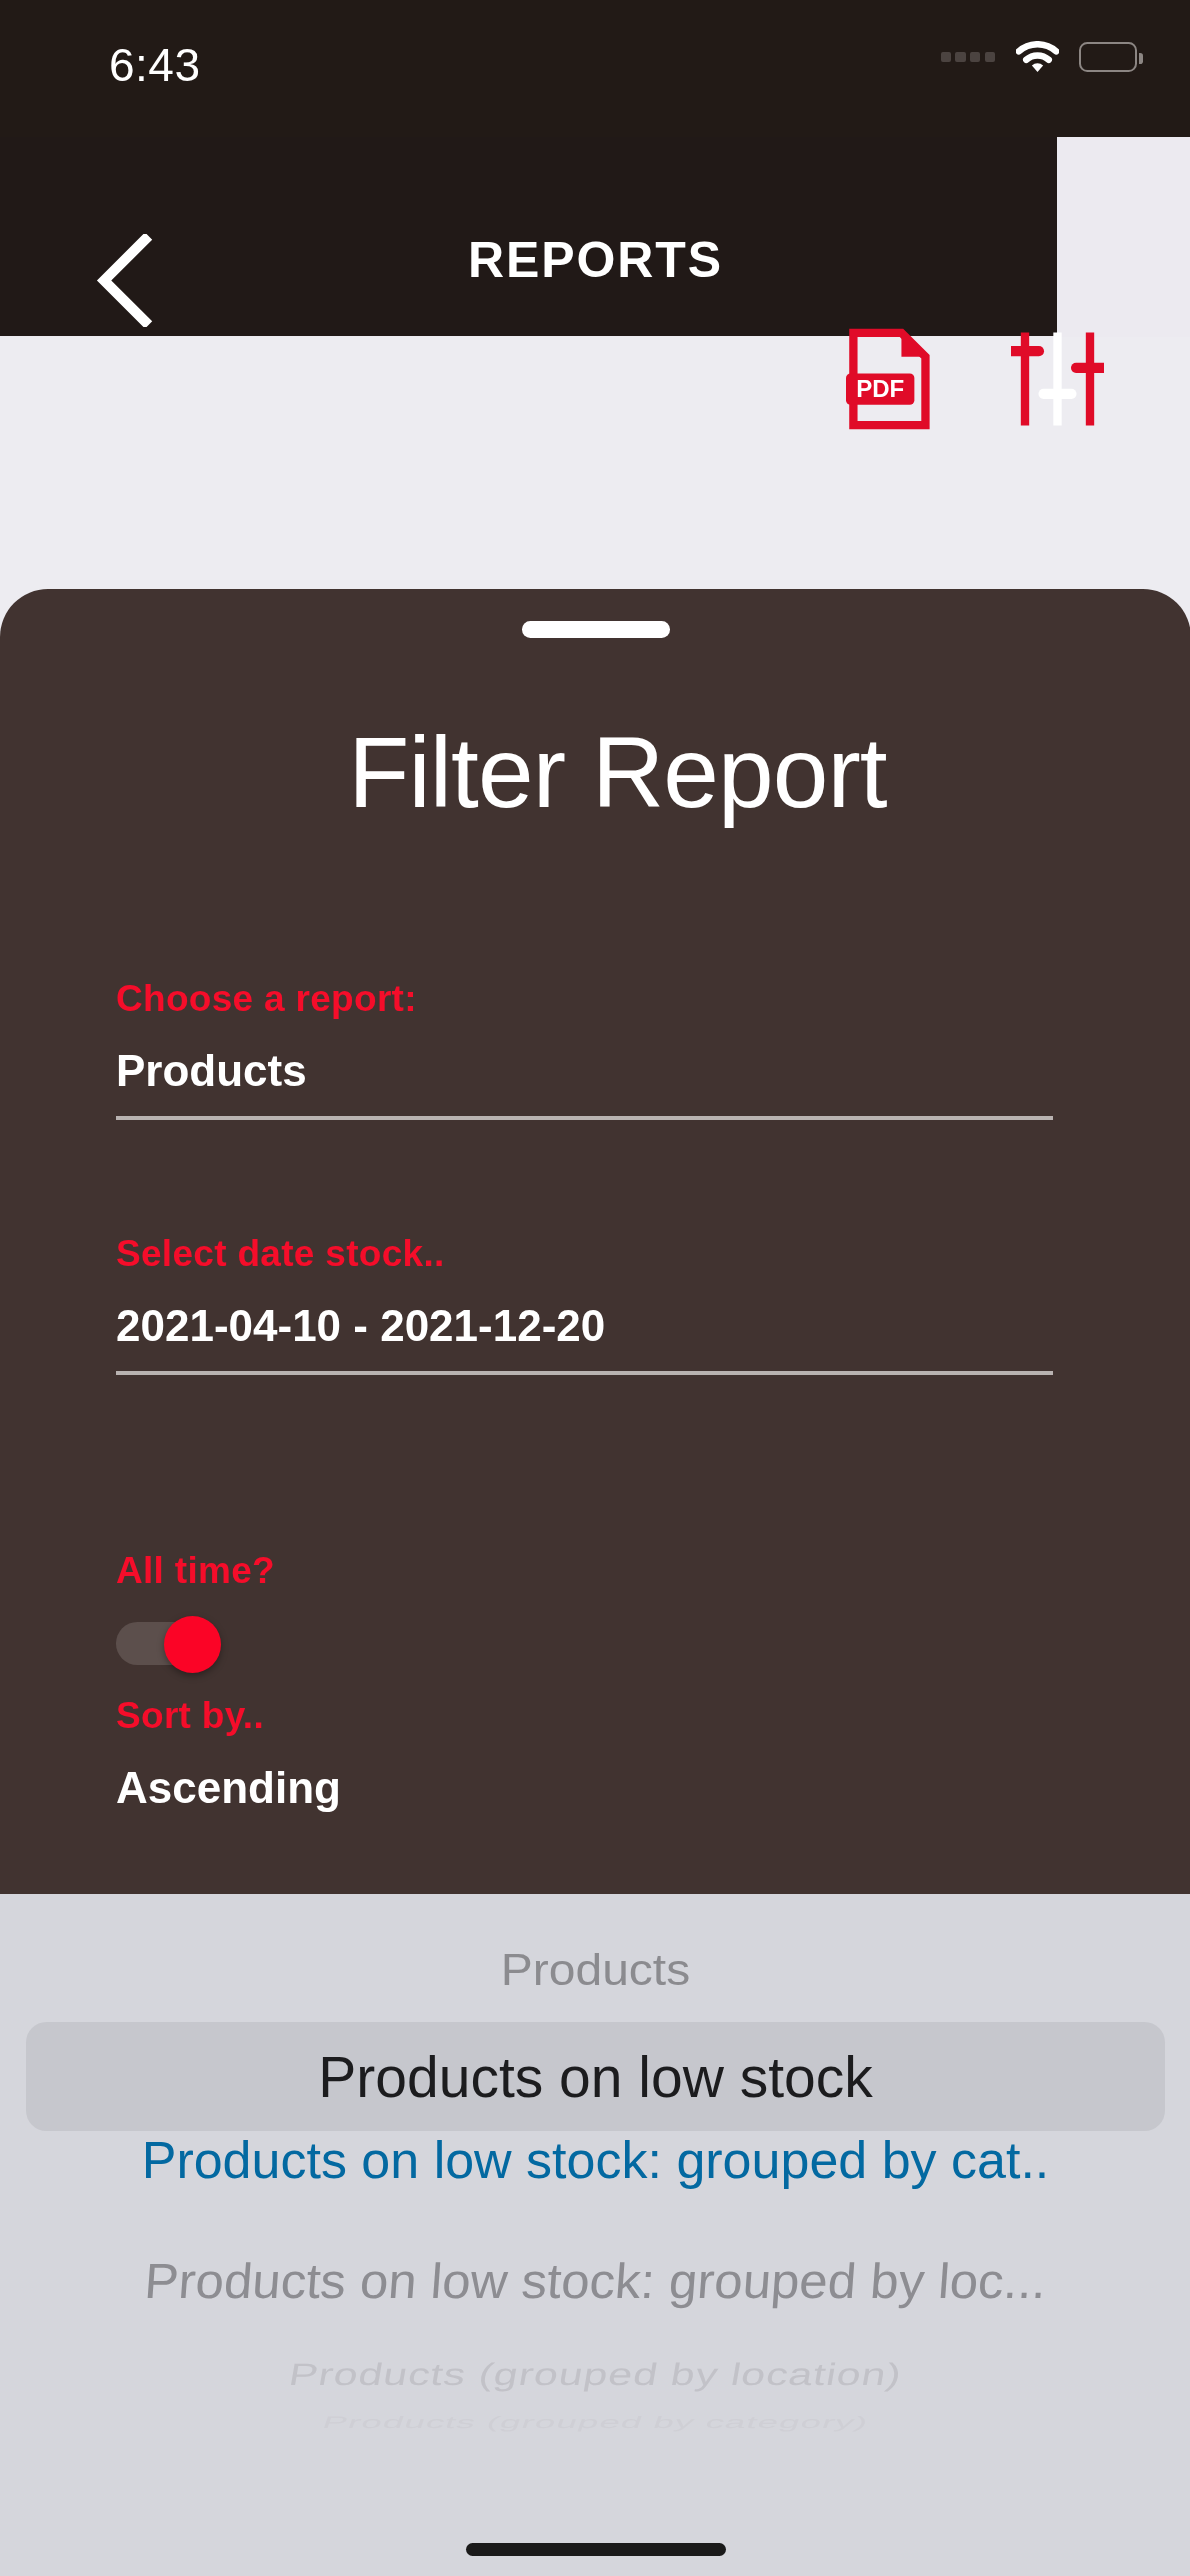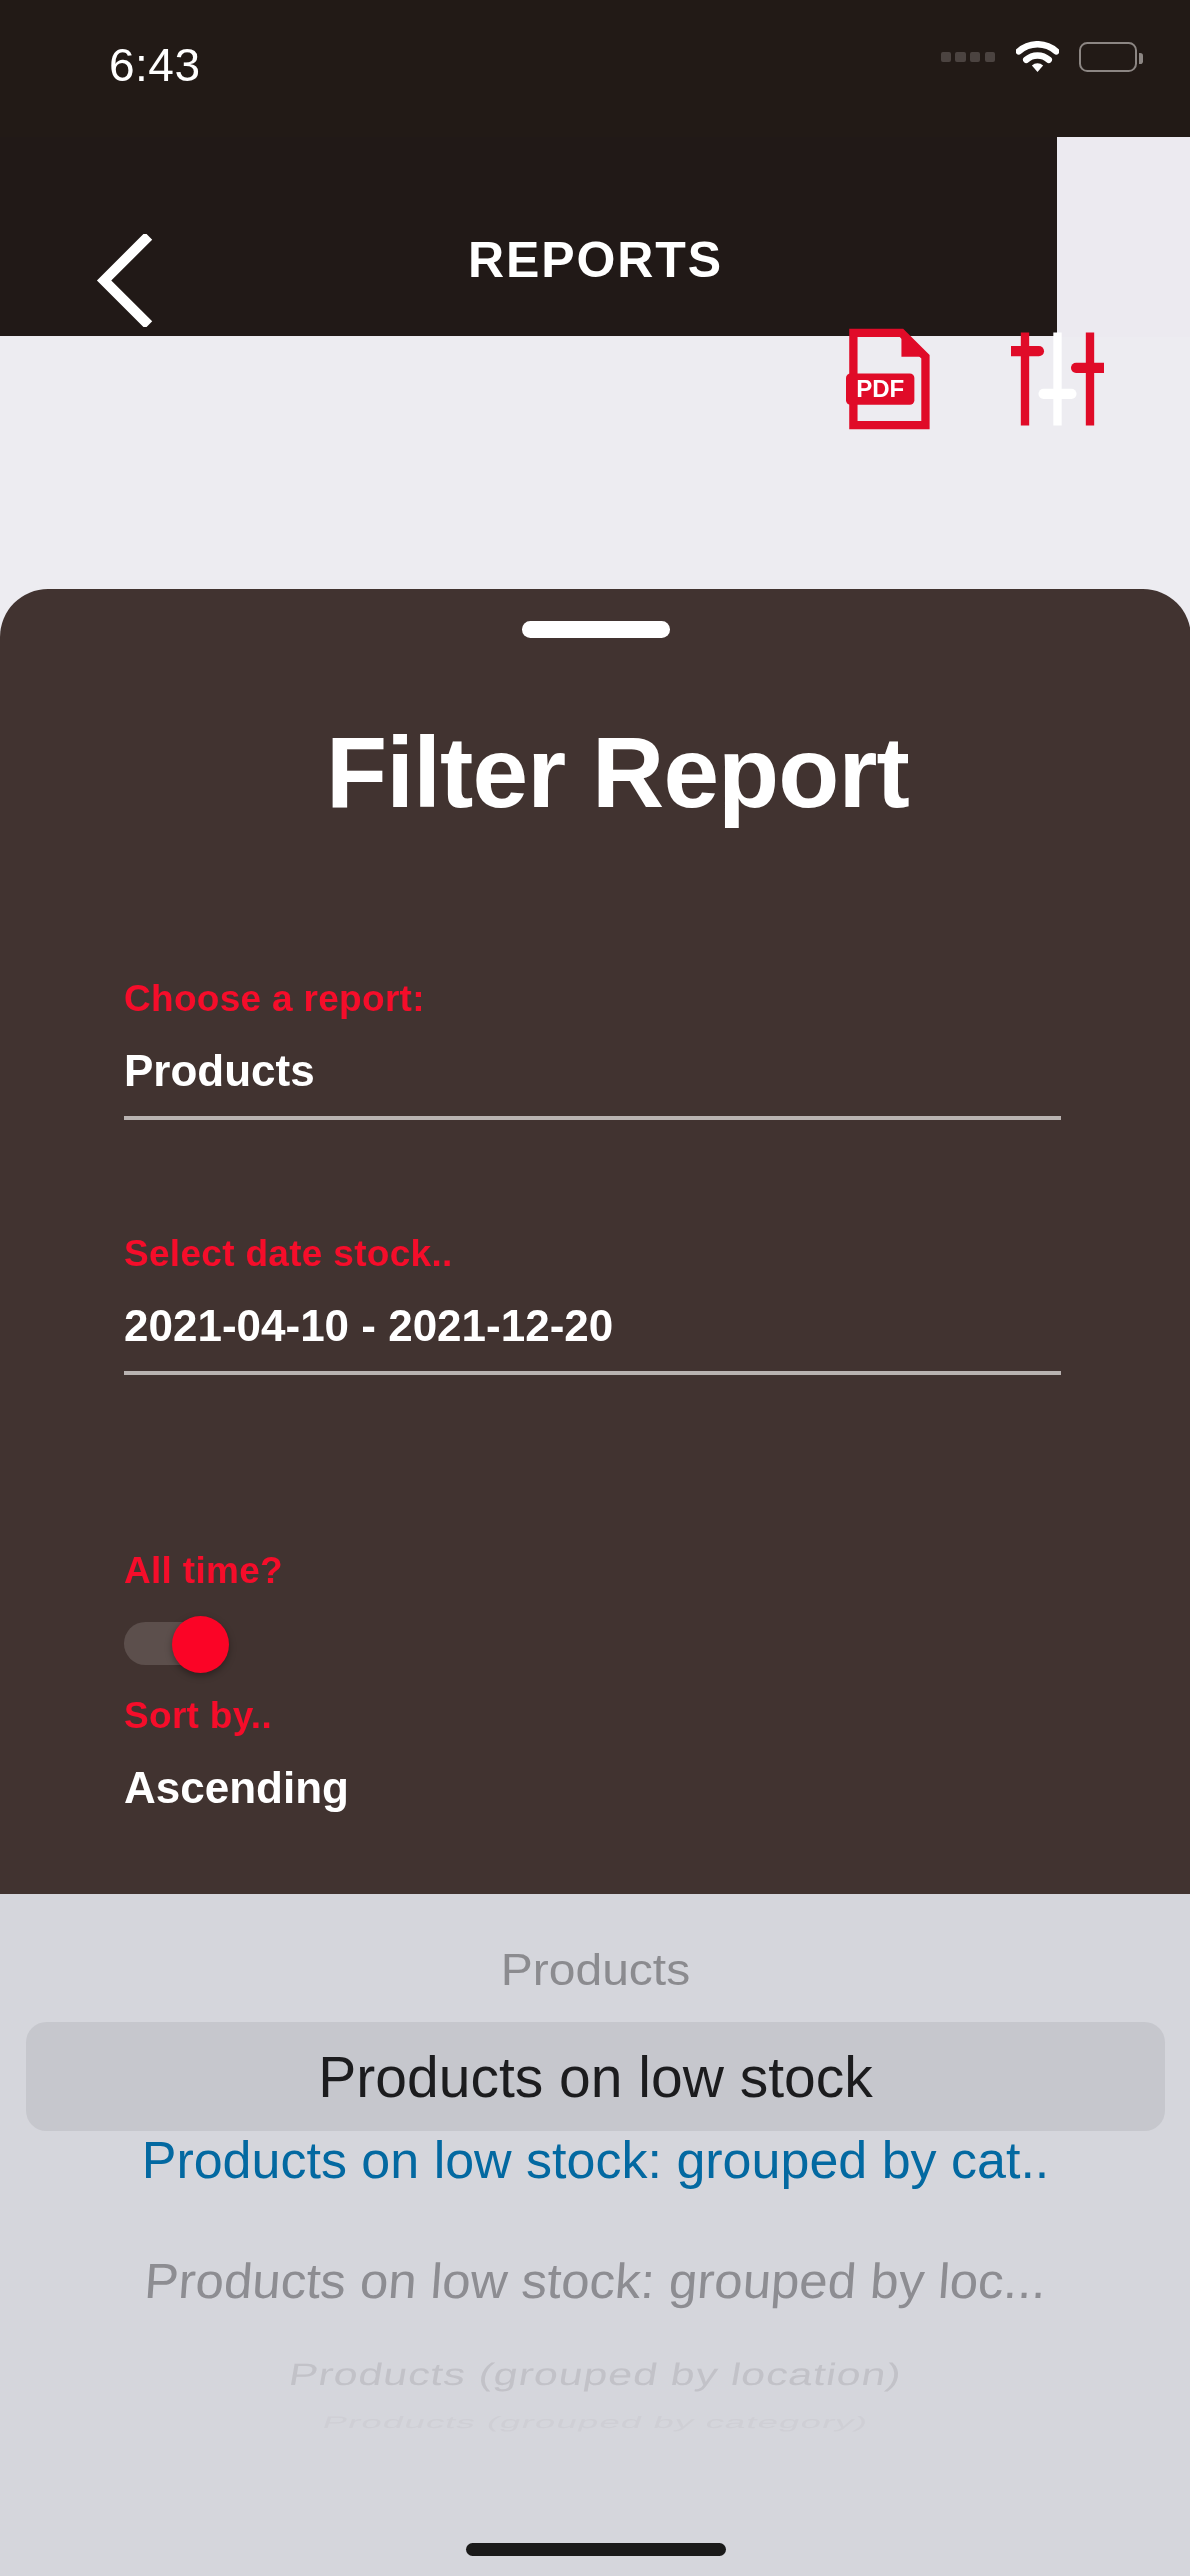--- a/index.html
+++ b/index.html
@@ -190,26 +190,26 @@
     background:#ffffff;
     border-radius:8.3px;
     cursor:grab;
   }
   .sheet-title{
     position:absolute; left:0; top:126px;
     width:1191px;
     text-align:center;
     color:#ffffff;
     font-size:100px;
-    font-weight:bold;
+    font-weight:normal;
     letter-spacing:-0.9px;
     padding-left:44px;
   }
 
-  .field{ position:absolute; left:124px; width:937px; }
+  .field{ position:absolute; left:116px; width:937px; }
   .field-label{
     color:#f50d2a;
     font-size:37px;
     font-weight:bold;
     letter-spacing:0.3px;
     white-space:nowrap;
   }
   .field-value{
     color:#ffffff;
     font-size:44px;

